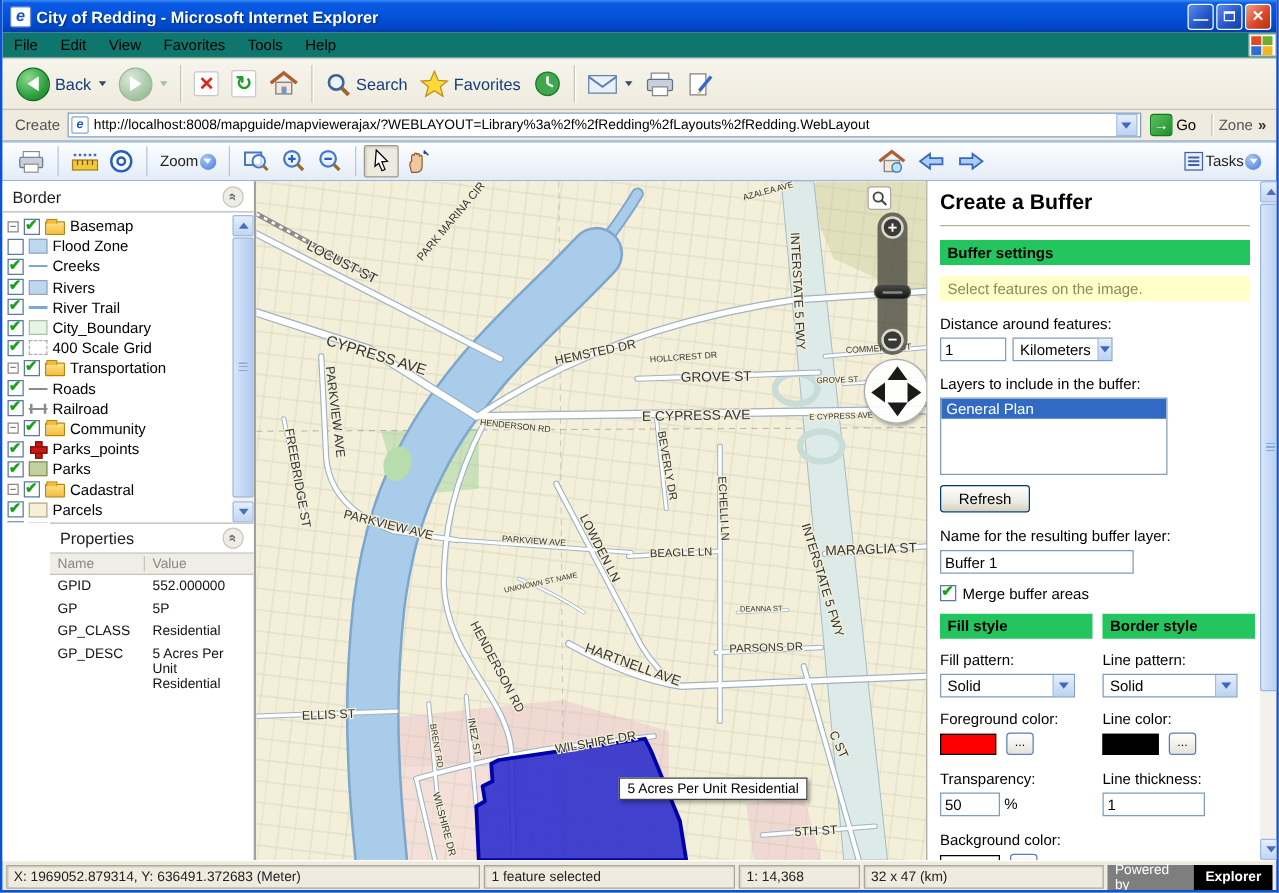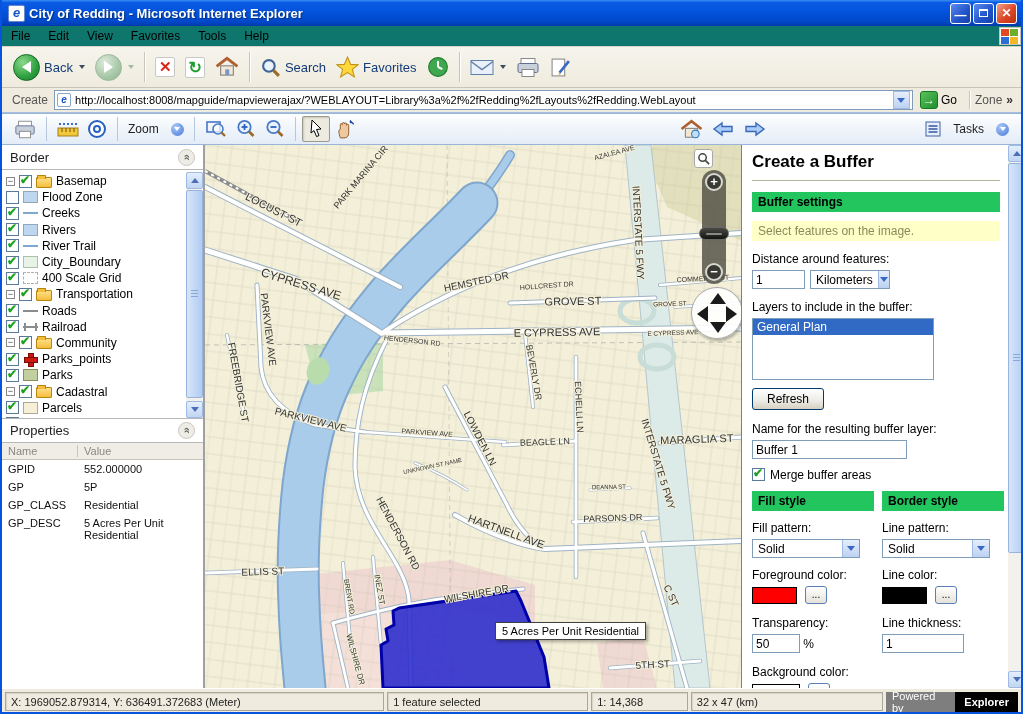--- a/index.html
+++ b/index.html
@@ -38,21 +38,21 @@
   .addr-input{flex:1;height:20px;background:#fff;border:1px solid #7F9DB9;display:flex;align-items:center;padding:0 2px;font-size:11px;overflow:hidden;}
   .addr-input .pgico{width:14px;height:14px;border:1px solid #88A8CC;border-radius:2px;background:#fff;color:#1A56C8;font-weight:bold;font-style:italic;font-size:10px;line-height:12px;text-align:center;margin-right:4px;flex:none;}
   .addr-url{white-space:nowrap;overflow:hidden;flex:1;color:#000;}
   .addr-dd{width:17px;height:18px;background:linear-gradient(180deg,#E6EEFB,#BCD2F2);border:1px solid #9DB9E4;display:flex;align-items:center;justify-content:center;flex:none;}
   .addr-dd i{width:0;height:0;border-left:4px solid transparent;border-right:4px solid transparent;border-top:5px solid #3A66C8;}
   .gobox{display:flex;align-items:center;gap:3px;padding:0 7px;}
   .goarr{width:18px;height:18px;background:linear-gradient(135deg,#5CC25C,#1E8E2E);border:1px solid #117A1E;border-radius:3px;color:#fff;font-weight:bold;font-size:12px;display:flex;align-items:center;justify-content:center;}
   .links{color:#555;display:flex;align-items:center;gap:4px;padding-right:4px;}
   
   .maptoolbar{position:absolute;left:0;top:113px;width:100%;height:32px;background:linear-gradient(180deg,#FDFEFF,#E3ECF7);border-top:1px solid #98B4D8;border-bottom:1px solid #98B4D8;display:flex;align-items:center;padding:0 8px;font-size:12px;color:#222;}
-  .mtb{display:flex;align-items:center;gap:12px;padding:2px 4px;}
+  .mtb{display:flex;align-items:center;gap:1px;padding:2px 4px;}
   .mtb.pressed{border:1px solid #9C9A8C;background:#EDEBE0;box-shadow:inset 1px 1px 2px #C9C6B8;border-radius:2px;}
   .msep{width:1px;height:24px;background:#B8C8DC;margin:0 6px;}
   .spacer{flex:1;}
   .bluecaret{width:13px;height:13px;border-radius:50%;background:radial-gradient(circle at 35% 30%,#A8C8F8,#4878D8);display:flex;align-items:center;justify-content:center;}
   .bluecaret i{width:0;height:0;border-left:3px solid transparent;border-right:3px solid transparent;border-top:4px solid #fff;}
   
   .content{position:absolute;left:0;top:145px;width:100%;height:543px;background:#fff;}
   
   .sidebar{position:absolute;left:0;top:0;width:203px;height:543px;background:#fff;border-right:2px solid #A0A0A0;overflow:hidden;}
   .phead{height:25px;display:flex;align-items:center;padding:0 8px;font-size:13px;color:#222;border-bottom:1px solid #B8B8B8;background:#fff;}
@@ -81,21 +81,21 @@
   .sw-olivefill{background:#C2CF9E;border:1px solid #889058;}
   .sw-creamfill{background:#F6F0D8;border:1px solid #B0A890;}
   .sw-hatch{background:repeating-linear-gradient(45deg,#58A058 0 2px,#EAF4E0 2px 5px);border:1px solid #589058;}
   
   .sb{position:absolute;width:17px;background:#F2F1EC;}
   .sbtn{position:absolute;left:0;width:17px;height:17px;background:linear-gradient(180deg,#E4EEFD,#C2D6F2);border:1px solid #9DB9E4;border-radius:2px;display:flex;align-items:center;justify-content:center;}
   .aru{width:0;height:0;border-left:4px solid transparent;border-right:4px solid transparent;border-bottom:5px solid #4D6FB8;}
   .ard{width:0;height:0;border-left:4px solid transparent;border-right:4px solid transparent;border-top:5px solid #4D6FB8;}
   .sthumb{position:absolute;left:0;width:17px;background:linear-gradient(90deg,#D7E5FA,#B0CCF2);border:1px solid #98B4DC;border-radius:2px;}
   .sthumb:after{content:"";position:absolute;left:4px;right:4px;top:50%;height:8px;margin-top:-4px;background:repeating-linear-gradient(180deg,#88A8D8 0 1px,transparent 1px 3px);}
-  .props{position:absolute;left:0;top:273px;width:100%;bottom:0;}
+  .props{position:absolute;left:0;top:273px;width:100%;bottom:0;padding-left:38px;}
   .props .phead{border-top:1px solid #B8B8B8;}
   .pthead{display:flex;height:17px;background:#EFEDE5;border-bottom:1px solid #C8C4B8;color:#8A8880;font-size:11px;align-items:center;}
   .pthead span{padding:0 6px;}
   .pthead .c1{width:76px;border-right:1px solid #C8C4B8;}
   .prow{display:flex;font-size:11px;color:#111;padding:3px 0;}
   .prow .pn{width:76px;padding:0 6px;flex:none;}
   .prow .pv{flex:1;padding:0 6px;}
   
   .mapwrap{position:absolute;left:203px;top:0;width:537px;height:543px;overflow:hidden;background:#F3EFD8;border-right:1px solid #808080;}
   .maptip{position:absolute;left:290px;top:477px;background:#fff;border:1px solid #404040;padding:2px 6px;font-size:11px;color:#000;white-space:nowrap;box-shadow:2px 2px 3px rgba(0,0,0,.3);}

